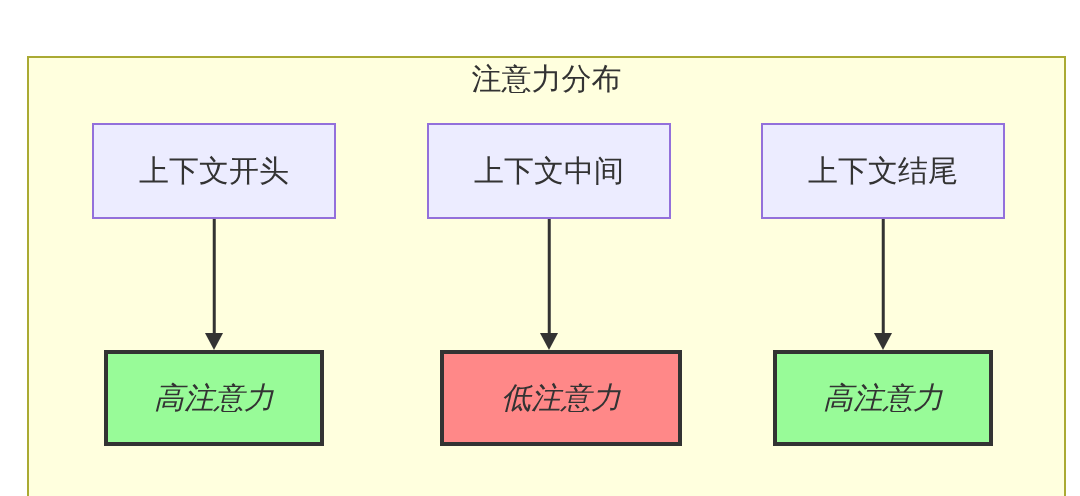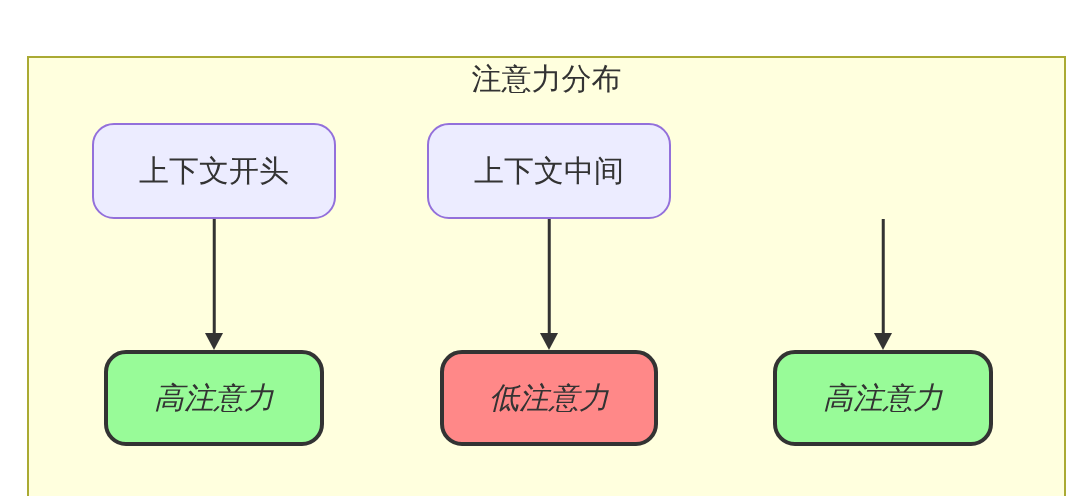--- a/index.html
+++ b/index.html
@@ -37,21 +37,20 @@
   }
   .node {
     position: absolute;
     display: flex;
     align-items: center;
     justify-content: center;
     box-sizing: border-box;
     font-size: 30px;
     color: var(--text, #333333);
     text-align: center;
-    border-radius: 22px;
   }
   .node.context {
     top: 65px;
     width: 244px;
     height: 96px;
     background: var(--node-fill, #ececff);
     border: 2px solid var(--node-border, #9370db);
   }
   .node.result {
     top: 292px;
@@ -60,21 +59,21 @@
     font-style: italic;
   }
   .node.high { background: var(--high-fill, #98fb98); }
   .node.low  { background: var(--low-fill, #ff8888); }
 
   .ctx-a { left: 63px; }
   .ctx-b { left: 398px; }
   .ctx-c { left: 732px; }
 
   .res-a { left: 75px;  width: 220px; }
-  .res-b { left: 411px; width: 218px; }
+  .res-b { left: 411px; width: 242px; }
   .res-c { left: 744px; width: 220px; }
 
   .arrow {
     position: absolute;
     top: 161px;
     width: 18px;
     height: 131px;
   }
   .arrow .shaft {
     position: absolute;
@@ -107,20 +106,23 @@
   <div class="subgraph">
 
     <div class="subgraph-title">注意力分布</div>
 
     <div class="node context ctx-a">
       <span>上下文开头</span>
     </div>
     <div class="node context ctx-b">
       <span>上下文中间</span>
     </div>
+    <div class="node context ctx-c">
+      <span>上下文结尾</span>
+    </div>
 
     <div class="arrow arr-a">
       <div class="shaft"></div>
       <div class="head"></div>
     </div>
     <div class="arrow arr-b">
       <div class="shaft"></div>
       <div class="head"></div>
     </div>
     <div class="arrow arr-c">

